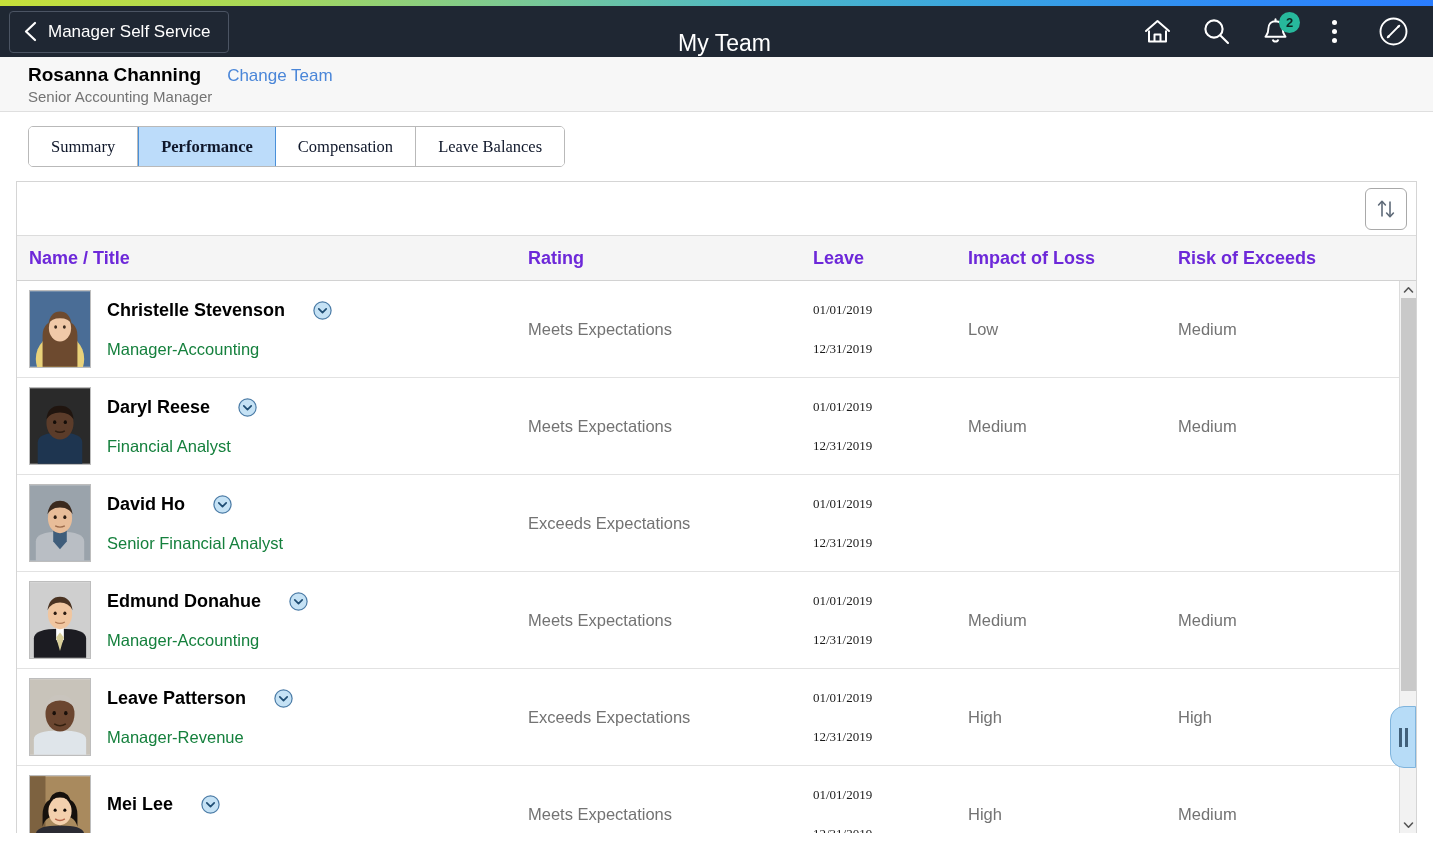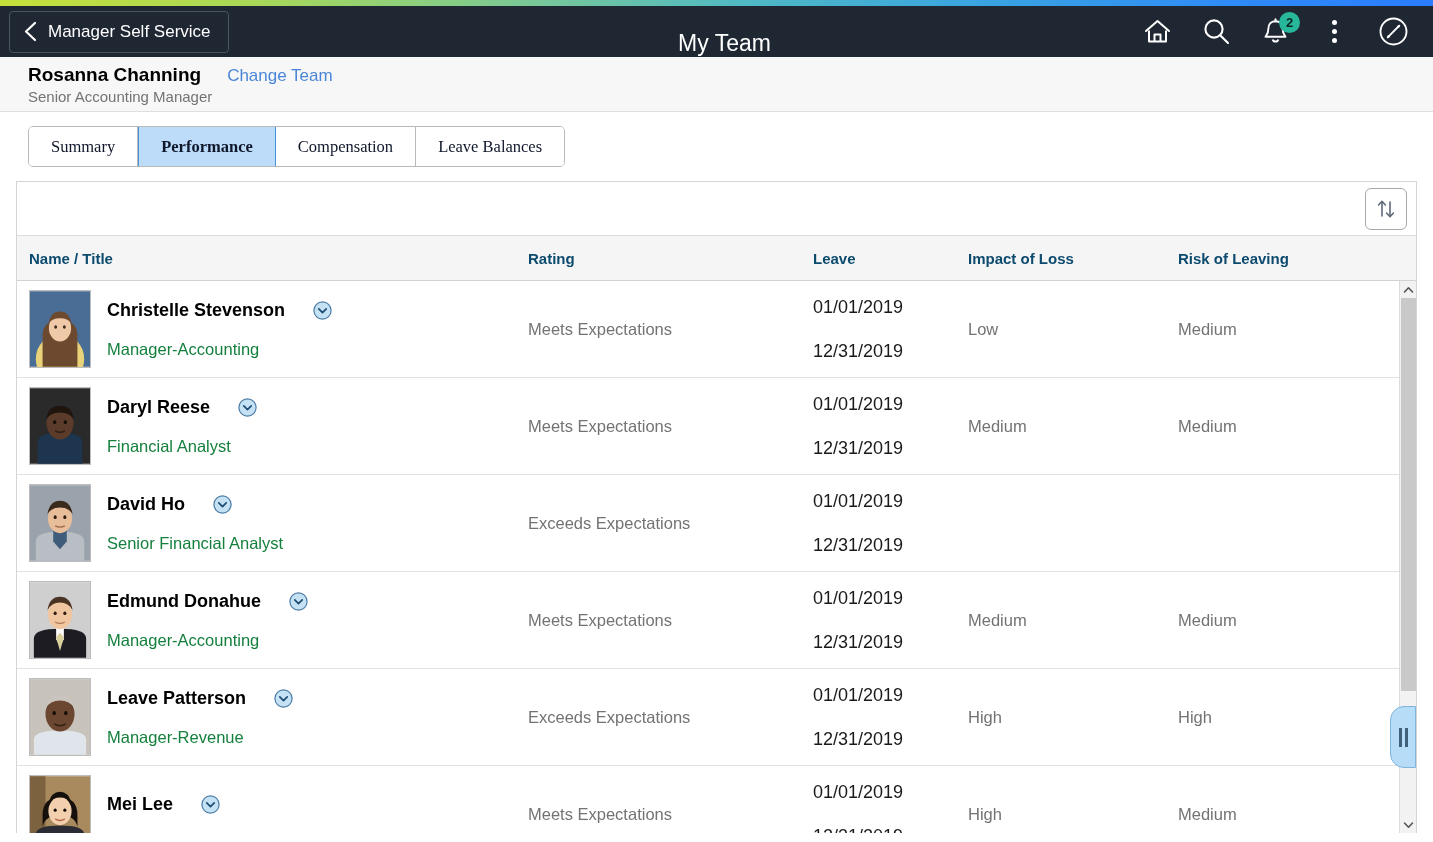--- a/index.html
+++ b/index.html
@@ -136,21 +136,21 @@
     border-radius: 6px;
     background: #fff;
     display: flex; align-items: center; justify-content: center;
     cursor: pointer;
   }
   .grid-head {
     display: flex; align-items: center;
     height: 45px;
     background: #f5f5f5;
     border-bottom: 1px solid #d2d2d2;
-    font-size: 15px; font-weight: bold; color: #0c4a6e;
+    font-size: 18px; font-weight: bold; color: #6d28d9;
   }
   .grid-body {
     flex: 1;
     position: relative;
     overflow: hidden;
     display: flex;
   }
   .rows { flex: 1; }
   .row {
     display: flex; align-items: stretch;
@@ -178,21 +178,21 @@
     overflow: hidden;
     position: relative;
   }
   .avatar svg { display: block; width: 100%; height: 100%; }
   .name-block { margin-left: 16px; display: flex; flex-direction: column; gap: 19px; }
   .name-row { display: flex; align-items: center; gap: 28px; }
   .emp-name { font-size: 18px; font-weight: bold; color: #000; }
   .related-actions { cursor: pointer; display: block; }
   .emp-title { font-size: 16.5px; color: #15803d; }
   .cell-text { font-size: 16.5px; color: #737373; }
-  .date { font-size: 18px; color: #1a1a1a; line-height: 1; }
+  .date { font-size: 13px; color: #1a1a1a; line-height: 1; font-family: Liberation Serif, serif; }
   .date.first { margin-bottom: 26px; }
 
   
   .scrollbar {
     width: 17px;
     background: #f2f2f2;
     border-left: 1px solid #dcdcdc;
     display: flex; flex-direction: column; align-items: center;
     flex: 0 0 auto;
     position: relative;
@@ -319,21 +319,21 @@
         <polyline points="11.6,15 15,18.7 18.4,15" fill="none" stroke="#5e6a78" stroke-width="1.6" stroke-linecap="round" stroke-linejoin="round"></polyline>
       </svg>
     </div>
   </div>
 
   <div class="grid-head">
     <div class="c-name">Name / Title</div>
     <div class="c-rating">Rating</div>
     <div class="c-period">Leave</div>
     <div class="c-impact">Impact of Loss</div>
-    <div class="c-risk">Risk of Leaving</div>
+    <div class="c-risk">Risk of Exceeds</div>
   </div>
 
   <div class="grid-body">
     <div class="rows">
 
       <div class="row">
         <div class="c-name">
           <div class="avatar">
             <svg viewBox="0 0 62 78">
               <rect width="62" height="78" fill="#4a6d96"></rect>

